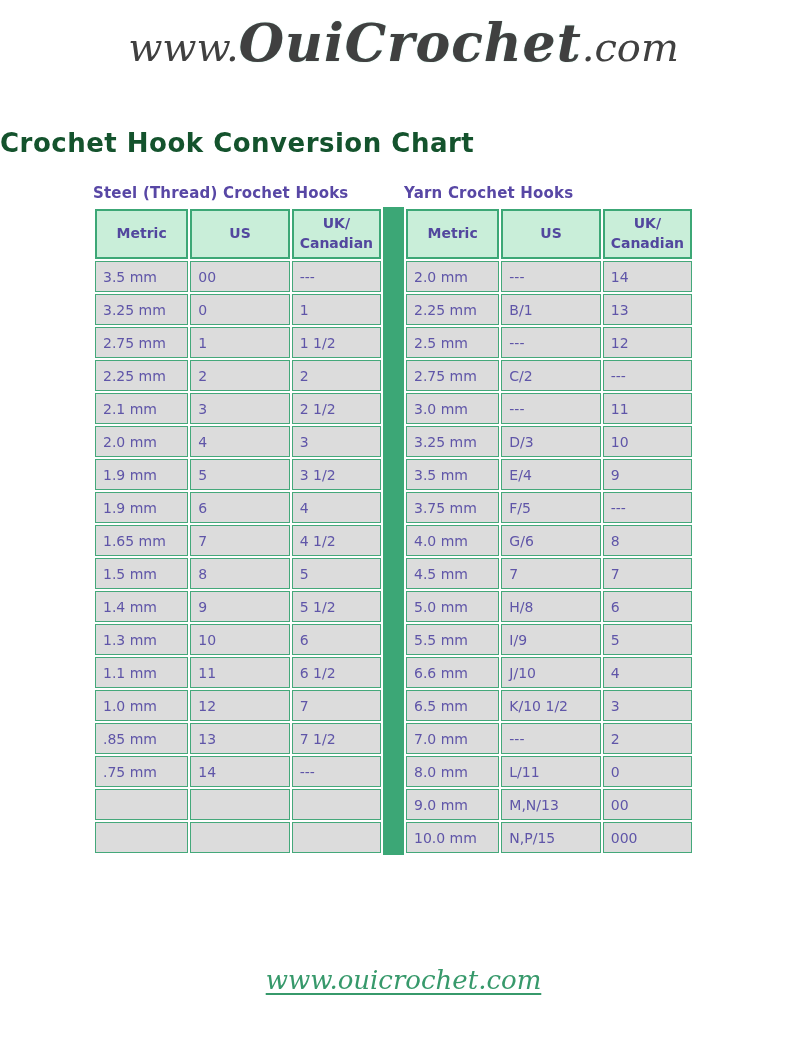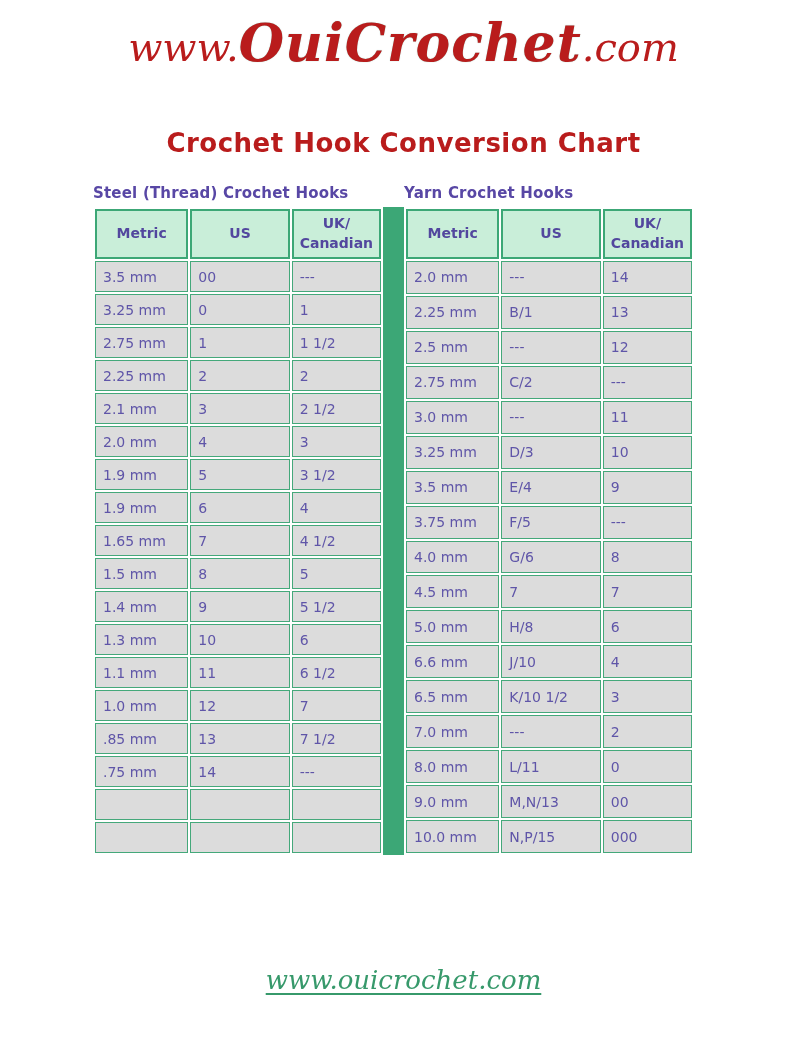--- a/index.html
+++ b/index.html
@@ -5,36 +5,36 @@
   * { margin: 0; padding: 0; box-sizing: content-box; }
   html, body { background: #ffffff; }
   body {
     width: 807px; height: 1042px;
     font-family: "DejaVu Sans", "Liberation Sans", sans-serif;
     overflow: hidden;
   }
 
   
   .logo-row { text-align: center; padding-top: 12px; height: 70px; white-space: nowrap; }
-  .logo-row span { color: #b91c1c; }
+  .logo-row span { color: #404040; }
   .logo-prefix, .logo-suffix {
     font-family: "DejaVu Serif", "Liberation Serif", serif;
     font-style: italic; font-size: 40px; font-weight: 400;
   }
   .logo-brand {
     font-family: "DejaVu Serif", "Liberation Serif", serif;
     font-style: italic; font-weight: bold; font-size: 52px;
     letter-spacing: 1px;
     text-shadow: 0 0 1px rgba(53,164,135,.55);
   }
 
   
   .page-title {
-    margin-top: 46px; text-align: center;
-    font-size: 26px; font-weight: bold; color: #b91c1c;
+    margin-top: 46px; text-align: left;
+    font-size: 26px; font-weight: bold; color: #14532d;
     letter-spacing: .5px;
   }
 
   
   .chart-wrap { margin: 26px 0 0 93px; width: 601px; }
 
   .captions { display: flex; margin-bottom: 5px; }
   .caption {
     font-size: 15px; font-weight: bold; color: #5847A5;
     text-align: left; letter-spacing: .2px;
@@ -278,20 +278,25 @@
             <td>4.5 mm</td>
             <td>7</td>
             <td>7</td>
           </tr>
           <tr>
             <td>5.0 mm</td>
             <td>H/8</td>
             <td>6</td>
           </tr>
           <tr>
+            <td>5.5 mm</td>
+            <td>I/9</td>
+            <td>5</td>
+          </tr>
+          <tr>
             <td>6.6 mm</td>
             <td>J/10</td>
             <td>4</td>
           </tr>
           <tr>
             <td>6.5 mm</td>
             <td>K/10 1/2</td>
             <td>3</td>
           </tr>
           <tr>

